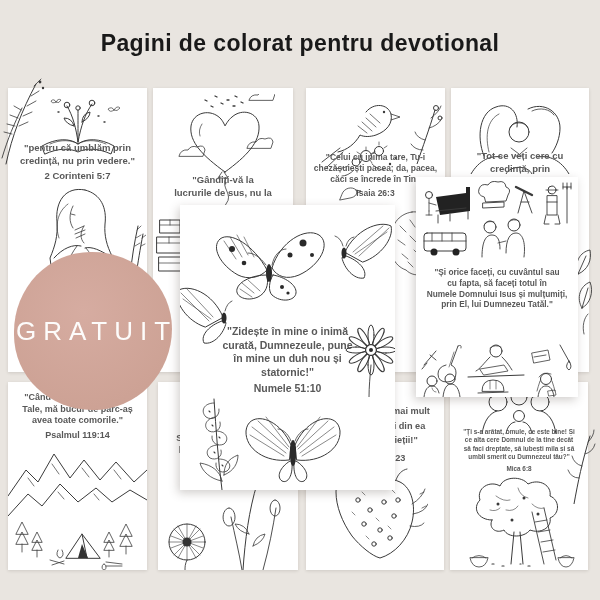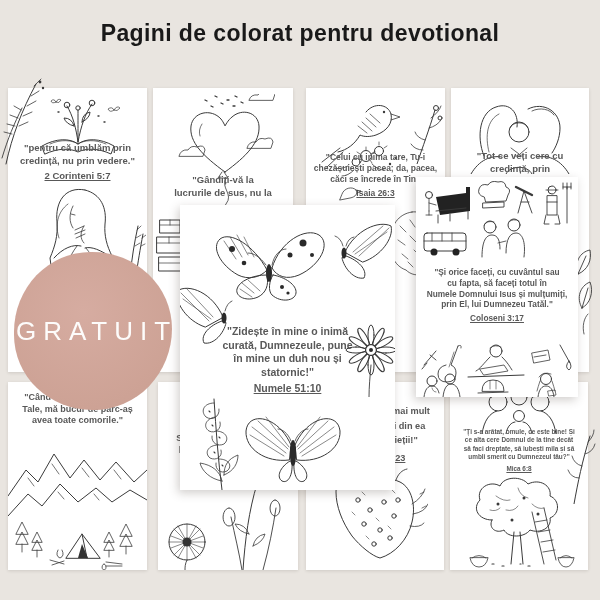--- a/index.html
+++ b/index.html
@@ -1,27 +1,27 @@
 <!DOCTYPE html>
 <html><head>
 <meta charset="utf-8">
 <style>
   html,body{margin:0;padding:0;}
   #canvas{position:relative;width:600px;height:600px;background:#e9e5e0;overflow:hidden;
           font-family:"Liberation Sans",sans-serif;}
-  #title{position:absolute;left:0;top:20px;width:600px;text-align:center;
+  #title{position:absolute;left:0;top:30px;width:600px;text-align:center;
          font-size:23px;font-weight:700;letter-spacing:.4px;color:#191919;}
   .sheet{position:absolute;background:#ffffff;overflow:hidden;
          box-shadow:0 1px 3px rgba(70,60,50,.16);}
   .sheet.overlay{box-shadow:-2px 3px 9px rgba(70,60,50,.25);z-index:20;}
   .sheet svg{position:absolute;}
   svg.art{stroke:#3a3a3a;fill:none;stroke-linecap:round;stroke-linejoin:round;stroke-width:1;}
   .verse{position:absolute;left:2px;right:2px;text-align:center;color:#585858;font-weight:bold;}
   .vtext{white-space:pre-line;}
-  .vref{margin-top:3px;text-decoration:underline;}
+  .vref{margin-top:3px;}
   #badge{position:absolute;left:14px;top:252px;width:158px;height:158px;z-index:30;
          background:radial-gradient(circle at 44% 38%, #d6aca1 0%, #cda295 72%, #c99e91 100%);
          border-radius:49% 51% 50% 50% / 51% 49% 52% 48%;
          display:flex;align-items:center;justify-content:center;}
   #badge span{color:#fdfcfb;font-size:26px;font-weight:500;letter-spacing:7px;
               padding-left:7px; }
   .bgart{position:absolute;z-index:12;}
 </style>
 </head>
 <body>
@@ -137,20 +137,21 @@
       <div class="vtext">"Tot ce veți cere cu
 credință, prin</div>
     </div>
   </div>
 
   <div class="sheet" style="left:8px;top:382px;width:139px;height:188px;">
     <div class="verse" style="top:10px;font-size:9px;line-height:11.5px;">
       <div class="vtext">"Când urmez învățăturile
 Tale, mă bucur de parc-aș
 avea toate comorile."</div>
+      <div class="vref">Psalmul 119:14</div>
     </div>
     <svg class="art" style="left:0px;top:52px;" width="139" height="136" viewBox="0 0 139 136">
       <path d="M0,62 L18,36 L30,48 L46,20 L62,44 L76,26 L92,46 L108,28 L126,48 L139,36"></path>
       <path d="M0,82 L20,60 L34,72 L52,50 L70,68 L88,54 L104,68 L122,56 L139,66"></path>
       <path d="M20,44 l6,8 M44,30 l7,10 M74,34 l7,9 M106,36 l7,9 M50,58 l6,7 M86,60 l5,6" stroke-width=".7"></path>
       <path d="M8,100 l6,-12 l6,12 z M8,110 l6,-12 l6,12 z M14,110 l0,8" stroke-width=".8"></path>
       <path d="M24,108 l5,-10 l5,10 z M24,116 l5,-10 l5,10 z M29,116 l0,7" stroke-width=".8"></path>
       <path d="M112,102 l6,-12 l6,12 z M112,112 l6,-12 l6,12 z M118,112 l0,8" stroke-width=".8"></path>
       <path d="M96,108 l5,-10 l5,10 z M96,116 l5,-10 l5,10 z M101,116 l0,7" stroke-width=".8"></path>
       <path d="M58,124 L74,100 L92,124 Z M74,100 L79,124"></path>
@@ -350,21 +351,20 @@
           <path d="M89,41 q4,-4 10,-1" stroke-width=".7"></path>
         <path d="M86,72 C86,58 90,52 96,52 C102,52 106,60 104,76" stroke-width=".9"></path>
         <path d="M78,62 l8,-2" stroke-width=".8"></path>
       </g>
     </svg>
     <div class="verse" style="top:90px;font-size:8.3px;line-height:10.8px;">
       <div class="vtext">"Și orice faceți, cu cuvântul sau
 cu fapta, să faceți totul în
 Numele Domnului Isus și mulțumiți,
 prin El, lui Dumnezeu Tatăl."</div>
-      <div class="vref">Coloseni 3:17</div>
     </div>
     <svg class="art" style="left:4px;top:166px;" width="154" height="54" viewBox="0 0 154 54">
       <g>
         <path d="M4,22 l12,-14 M10,12 l6,5 M2,26 l5,-6" stroke-width=".9"></path>
       </g>
       <g>
         <path d="M26,22 q-8,2 -8,9 q0,8 9,8 q9,0 9,-9 q0,-6 -5,-8 l7,-19" stroke-width=".9"></path>
         <path d="M29,24 l5,-15" stroke-width=".6"></path>
         <path d="M38,3 q4,-2 3,2" stroke-width=".8"></path>
       </g>

